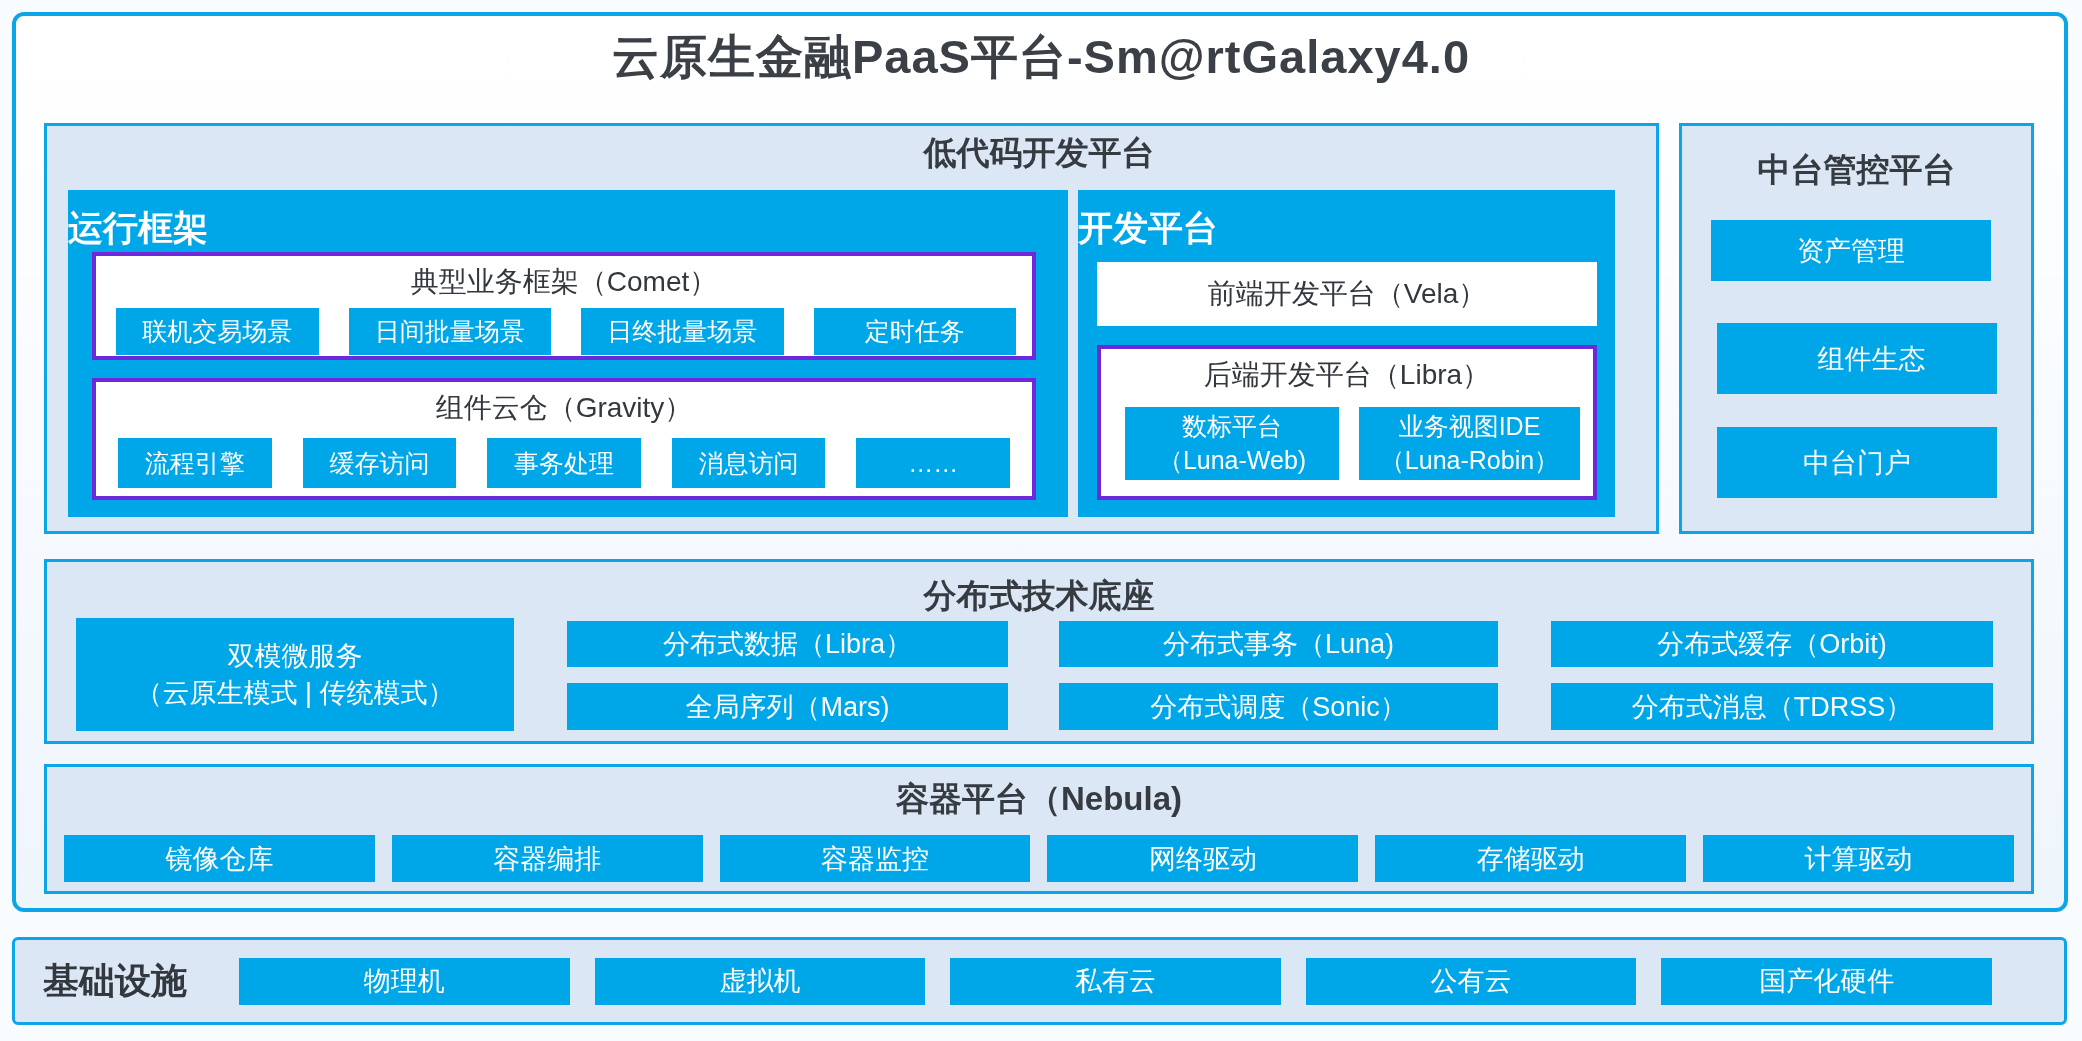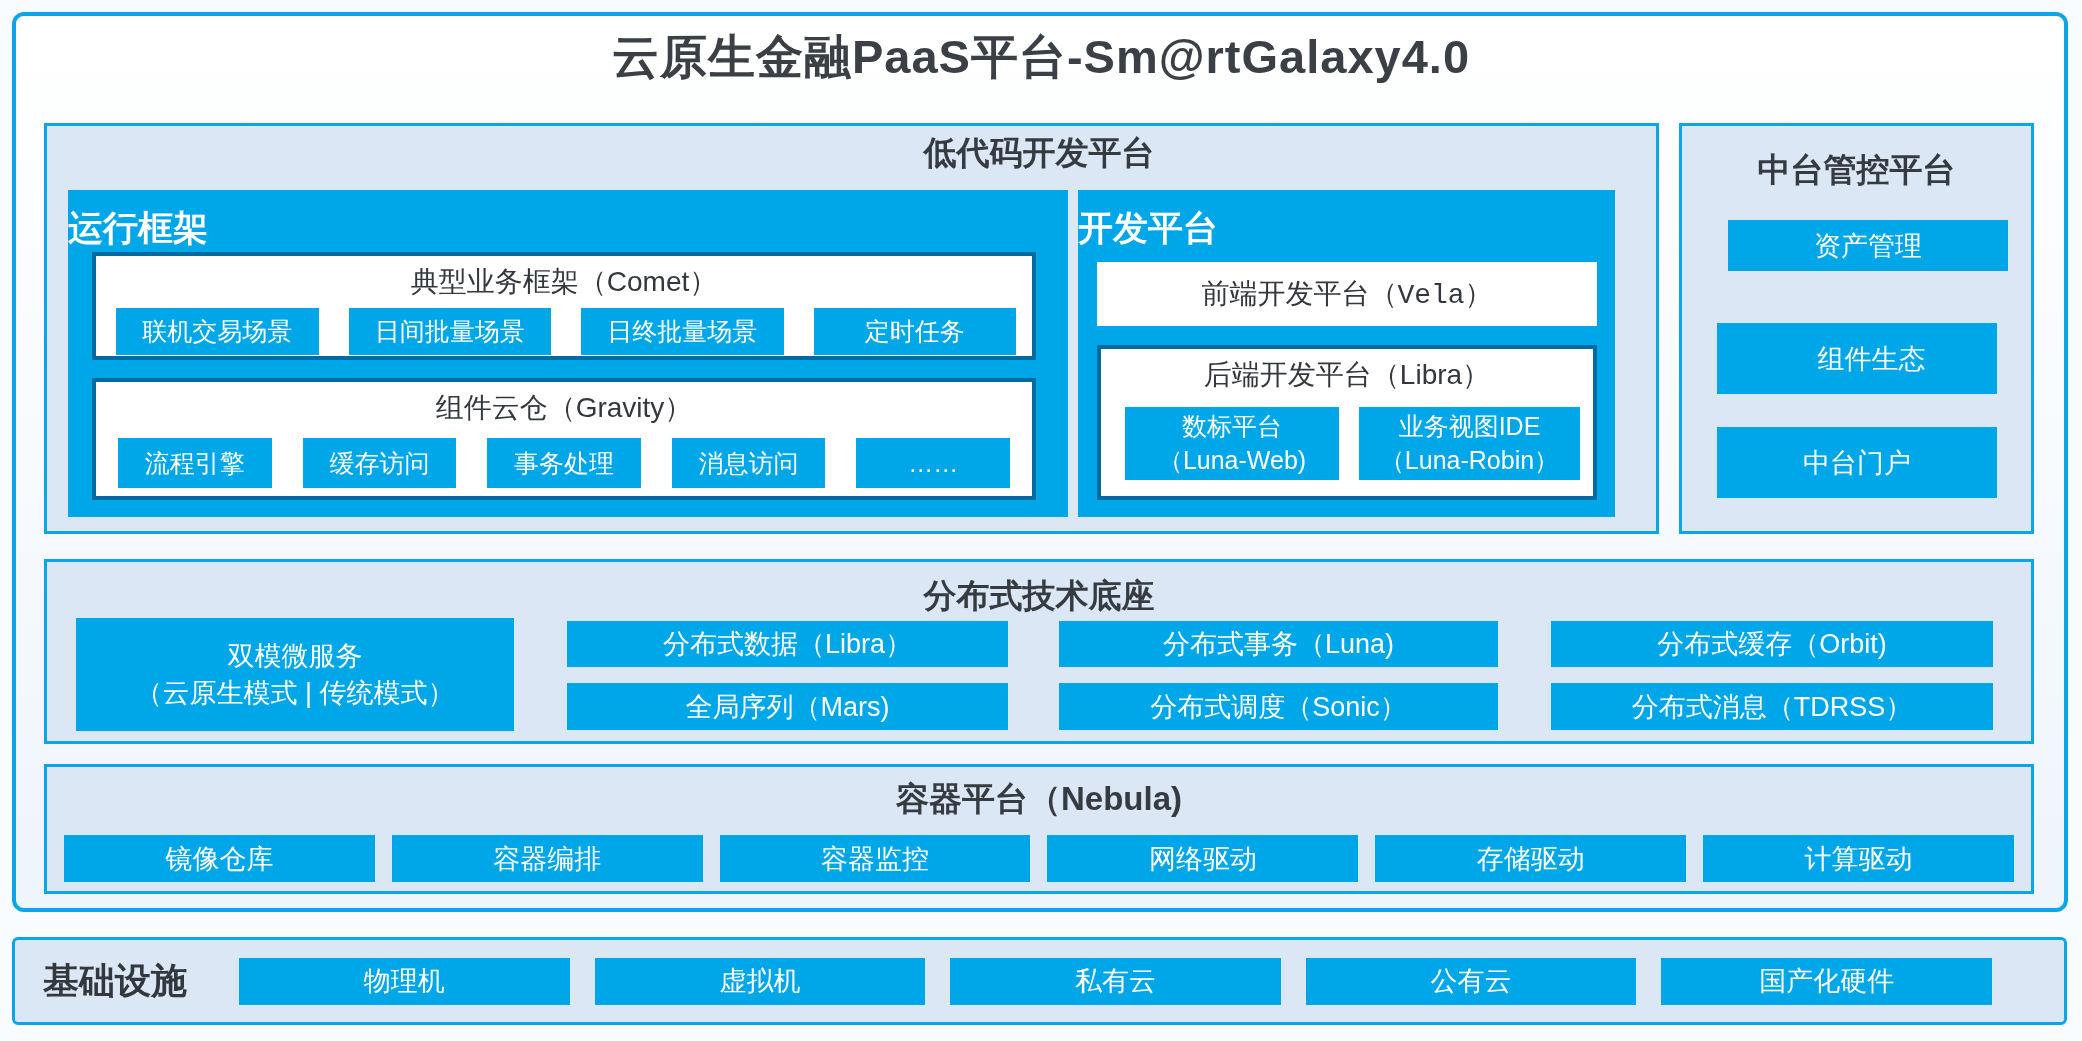--- a/index.html
+++ b/index.html
@@ -3,42 +3,42 @@
 <meta charset="utf-8">
 <style>
   html,body{margin:0;padding:0;}
   body{
     width:2082px;height:1041px;position:relative;overflow:hidden;
     background:#f9fcfe;
     font-family:"Liberation Sans", sans-serif;
     color:#3a3f47;
   }
   .abs{position:absolute;box-sizing:border-box;}
-  .center{display:flex;align-items:center;justify-content:center;font-family:Liberation Mono, monospace;}
+  .center{display:flex;align-items:center;justify-content:center;}
 
   .main-panel{
     left:12px;top:12px;width:2056px;height:900px;
     border:4px solid #0ca5e8;border-radius:12px;
     background:linear-gradient(180deg,#ffffff 0%,#f8fbfe 45%,#eef5fb 100%);
   }
   .page-title{
     left:0;top:26px;width:2082px;text-align:center;
     font-size:47px;font-weight:bold;color:#3b4047;letter-spacing:1px;
   }
   .section-light{
     background:#dbe7f4;border:3px solid #0ca5e8;
   }
   .section-label{
     font-size:33px;font-weight:bold;color:#363b42;white-space:nowrap;
   }
   .blue-panel{background:#00a7e8;}
   .blue-panel-title{
     text-align:left;padding-top:15px;font-size:35px;font-weight:bold;color:#ffffff;
   }
-  .white-box{background:#ffffff;border:4px solid #0369a1;}
+  .white-box{background:#ffffff;border:4px solid #6d28d9;}
   .sub-title{
     text-align:center;margin-top:7px;font-size:28px;color:#33383f;font-weight:500;white-space:nowrap;
   }
   .btn{
     background:#00a7e8;color:#ffffff;
     display:flex;align-items:center;justify-content:center;
     font-size:25px;white-space:nowrap;
   }
   .btn-lg{font-size:27px;}
   .row{display:flex;}
@@ -92,21 +92,21 @@
     </div>
     <div class="abs btn two-line" style="left:258px;top:58px;width:221px;height:73px;flex-direction:column;">
       <div>业务视图IDE</div>
       <div>（Luna-Robin）</div>
     </div>
   </div>
 </div>
 
 <div class="abs section-light" style="left:1679px;top:123px;width:355px;height:411px;">
   <div class="section-label" style="text-align:center;padding-top:22px;">中台管控平台</div>
-  <div class="abs btn btn-lg" style="left:46px;top:94px;width:280px;height:51px;">资产管理</div>
+  <div class="abs btn btn-lg" style="left:29px;top:94px;width:280px;height:61px;">资产管理</div>
   <div class="abs btn btn-lg" style="left:35px;top:197px;width:280px;height:71px;padding-left:29px;">组件生态</div>
   <div class="abs btn btn-lg" style="left:35px;top:301px;width:280px;height:71px;">中台门户</div>
 </div>
 
 <div class="abs section-light" style="left:44px;top:559px;width:1990px;height:185px;">
   <div class="section-label" style="text-align:center;padding-top:12px;">分布式技术底座</div>
 
   <div class="abs btn two-line" style="left:29px;top:56px;width:438px;height:113px;flex-direction:column;font-size:27px;">
     <div>双模微服务</div>
     <div>（云原生模式 | 传统模式）</div>

